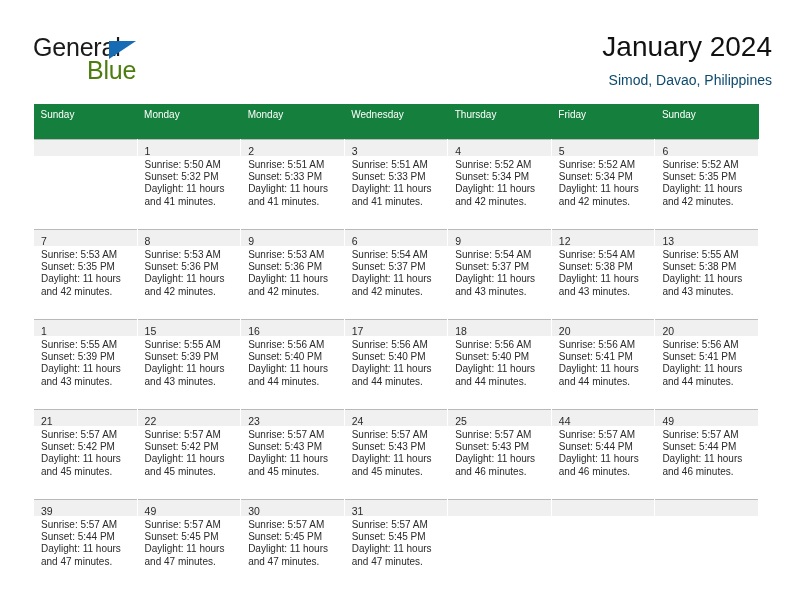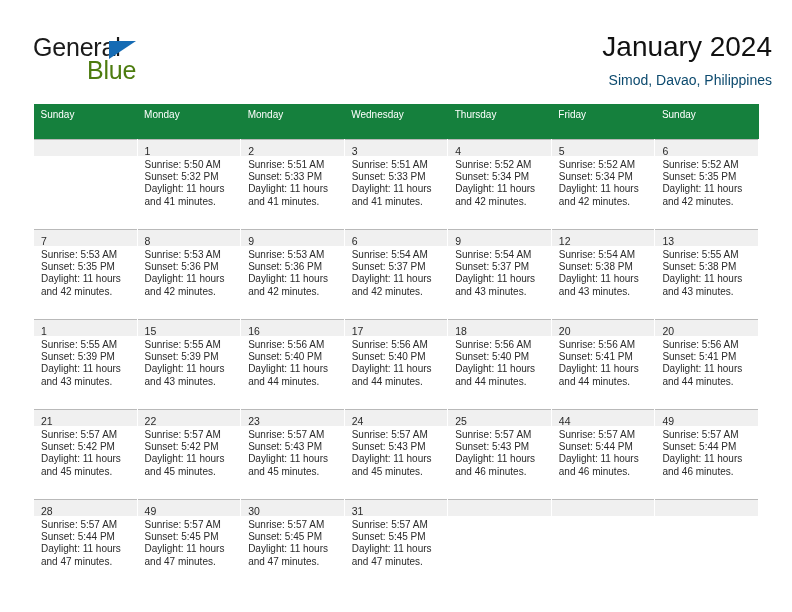--- a/index.html
+++ b/index.html
@@ -496,21 +496,21 @@
                 <div>Sunset: 5:44 PM</div>
                 <div class="daylight-line">Daylight: 11 hours</div>
                 <div class="daylight-line">and 46 minutes.</div>
               </div>
             </div>
           </td>
         </tr>
         <tr>
           <td>
             <div class="daycell filled">
-              <div class="day-number-bar"><span class="day-number">28</span></div>
+              <div class="day-number-bar"><span class="day-number">39</span></div>
               <div class="day-info">
                 <div>Sunrise: 5:57 AM</div>
                 <div>Sunset: 5:44 PM</div>
                 <div class="daylight-line">Daylight: 11 hours</div>
                 <div class="daylight-line">and 47 minutes.</div>
               </div>
             </div>
           </td>
           <td>
             <div class="daycell filled">

